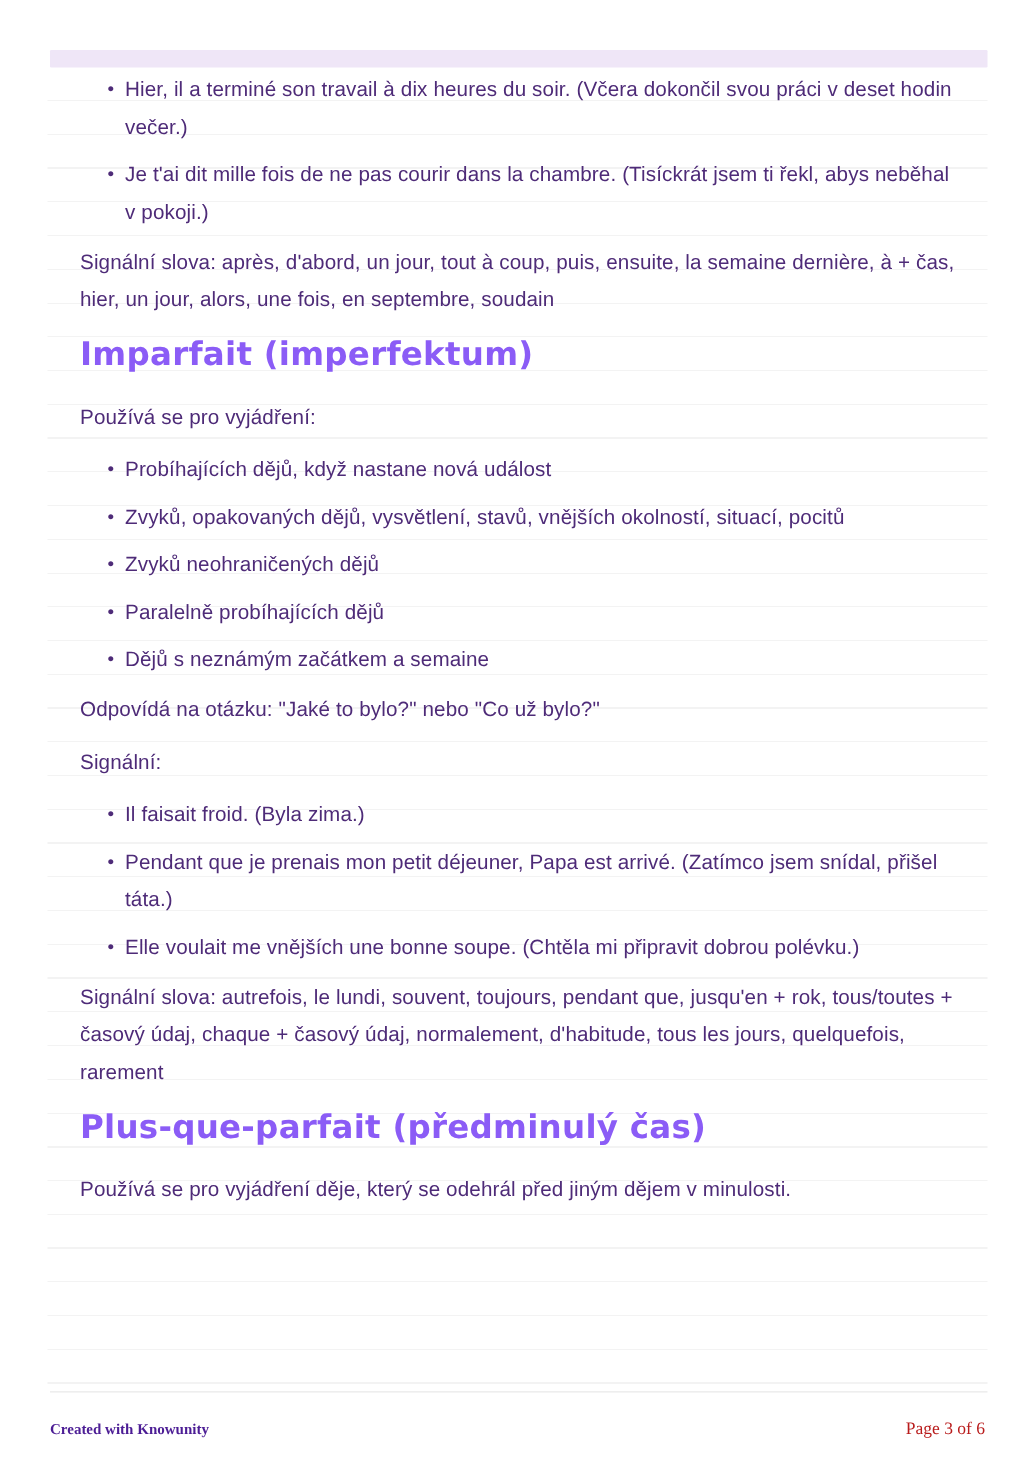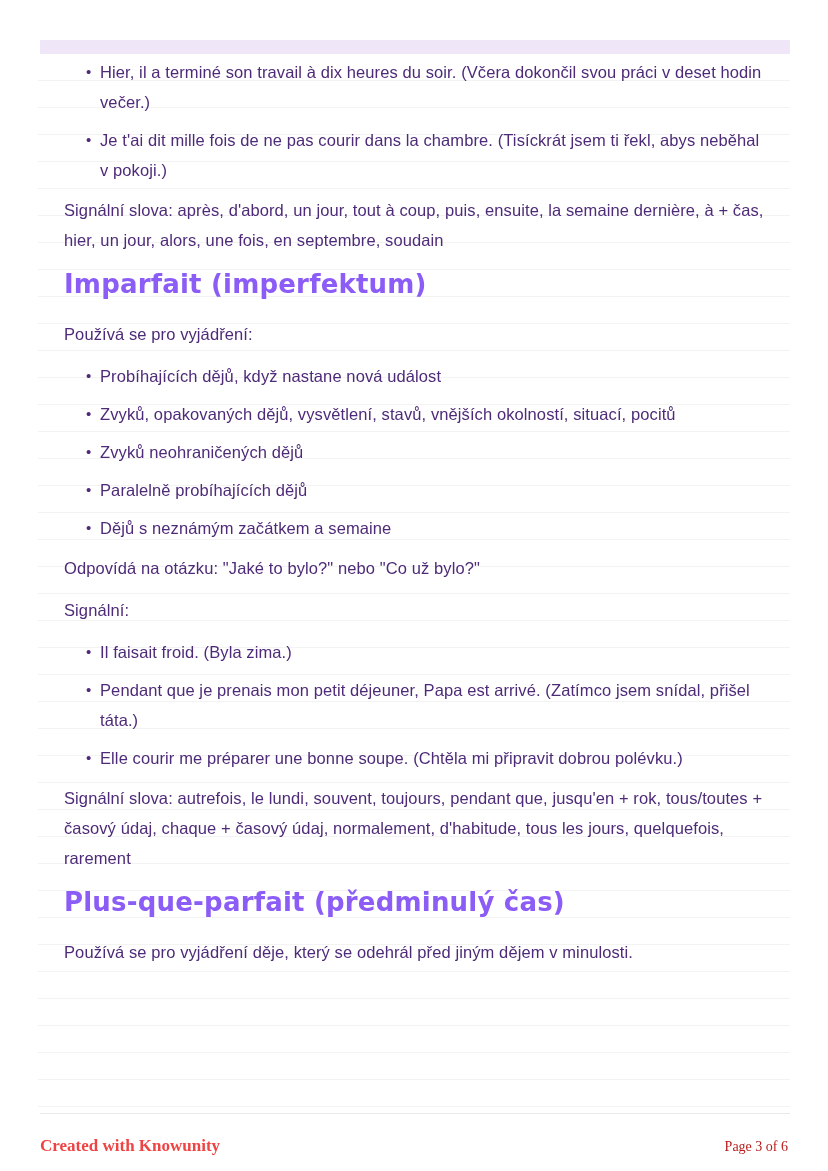--- a/index.html
+++ b/index.html
@@ -78,22 +78,22 @@
     position: absolute;
     left: 40px; right: 40px; top: 1136px;
     display: flex;
     justify-content: space-between;
     align-items: baseline;
     font-family: "Liberation Serif", serif;
     z-index: 2;
   }
   .footer .left {
     font-weight: bold;
-    font-size: 17px;
-    color: #ef4444;
+    font-size: 12px;
+    color: #4c1d95;
   }
   .footer .right {
     font-size: 14px;
     color: #b91c1c;
   }
 </style>
 </head>
 <body>
 
 <div class="page">
@@ -122,21 +122,21 @@
       <li>Dějů s neznámým začátkem a semaine</li>
     </ul>
 
     <p class="para">Odpovídá na otázku: "Jaké to bylo?" nebo "Co už bylo?"</p>
 
     <p class="para">Signální:</p>
 
     <ul class="bullets">
       <li>Il faisait froid. (Byla zima.)</li>
       <li>Pendant que je prenais mon petit déjeuner, Papa est arrivé. (Zatímco jsem snídal, přišel táta.)</li>
-      <li>Elle courir me préparer une bonne soupe. (Chtěla mi připravit dobrou polévku.)</li>
+      <li>Elle voulait me vnějších une bonne soupe. (Chtěla mi připravit dobrou polévku.)</li>
     </ul>
 
     <p class="para">Signální slova: autrefois, le lundi, souvent, toujours, pendant que, jusqu'en + rok, tous/toutes + časový údaj, chaque + časový údaj, normalement, d'habitude, tous les jours, quelquefois, rarement</p>
 
     <h1 class="heading">Plus-que-parfait (předminulý čas)</h1>
 
     <p class="para">Používá se pro vyjádření děje, který se odehrál před jiným dějem v minulosti.</p>
 
   </main>
 

